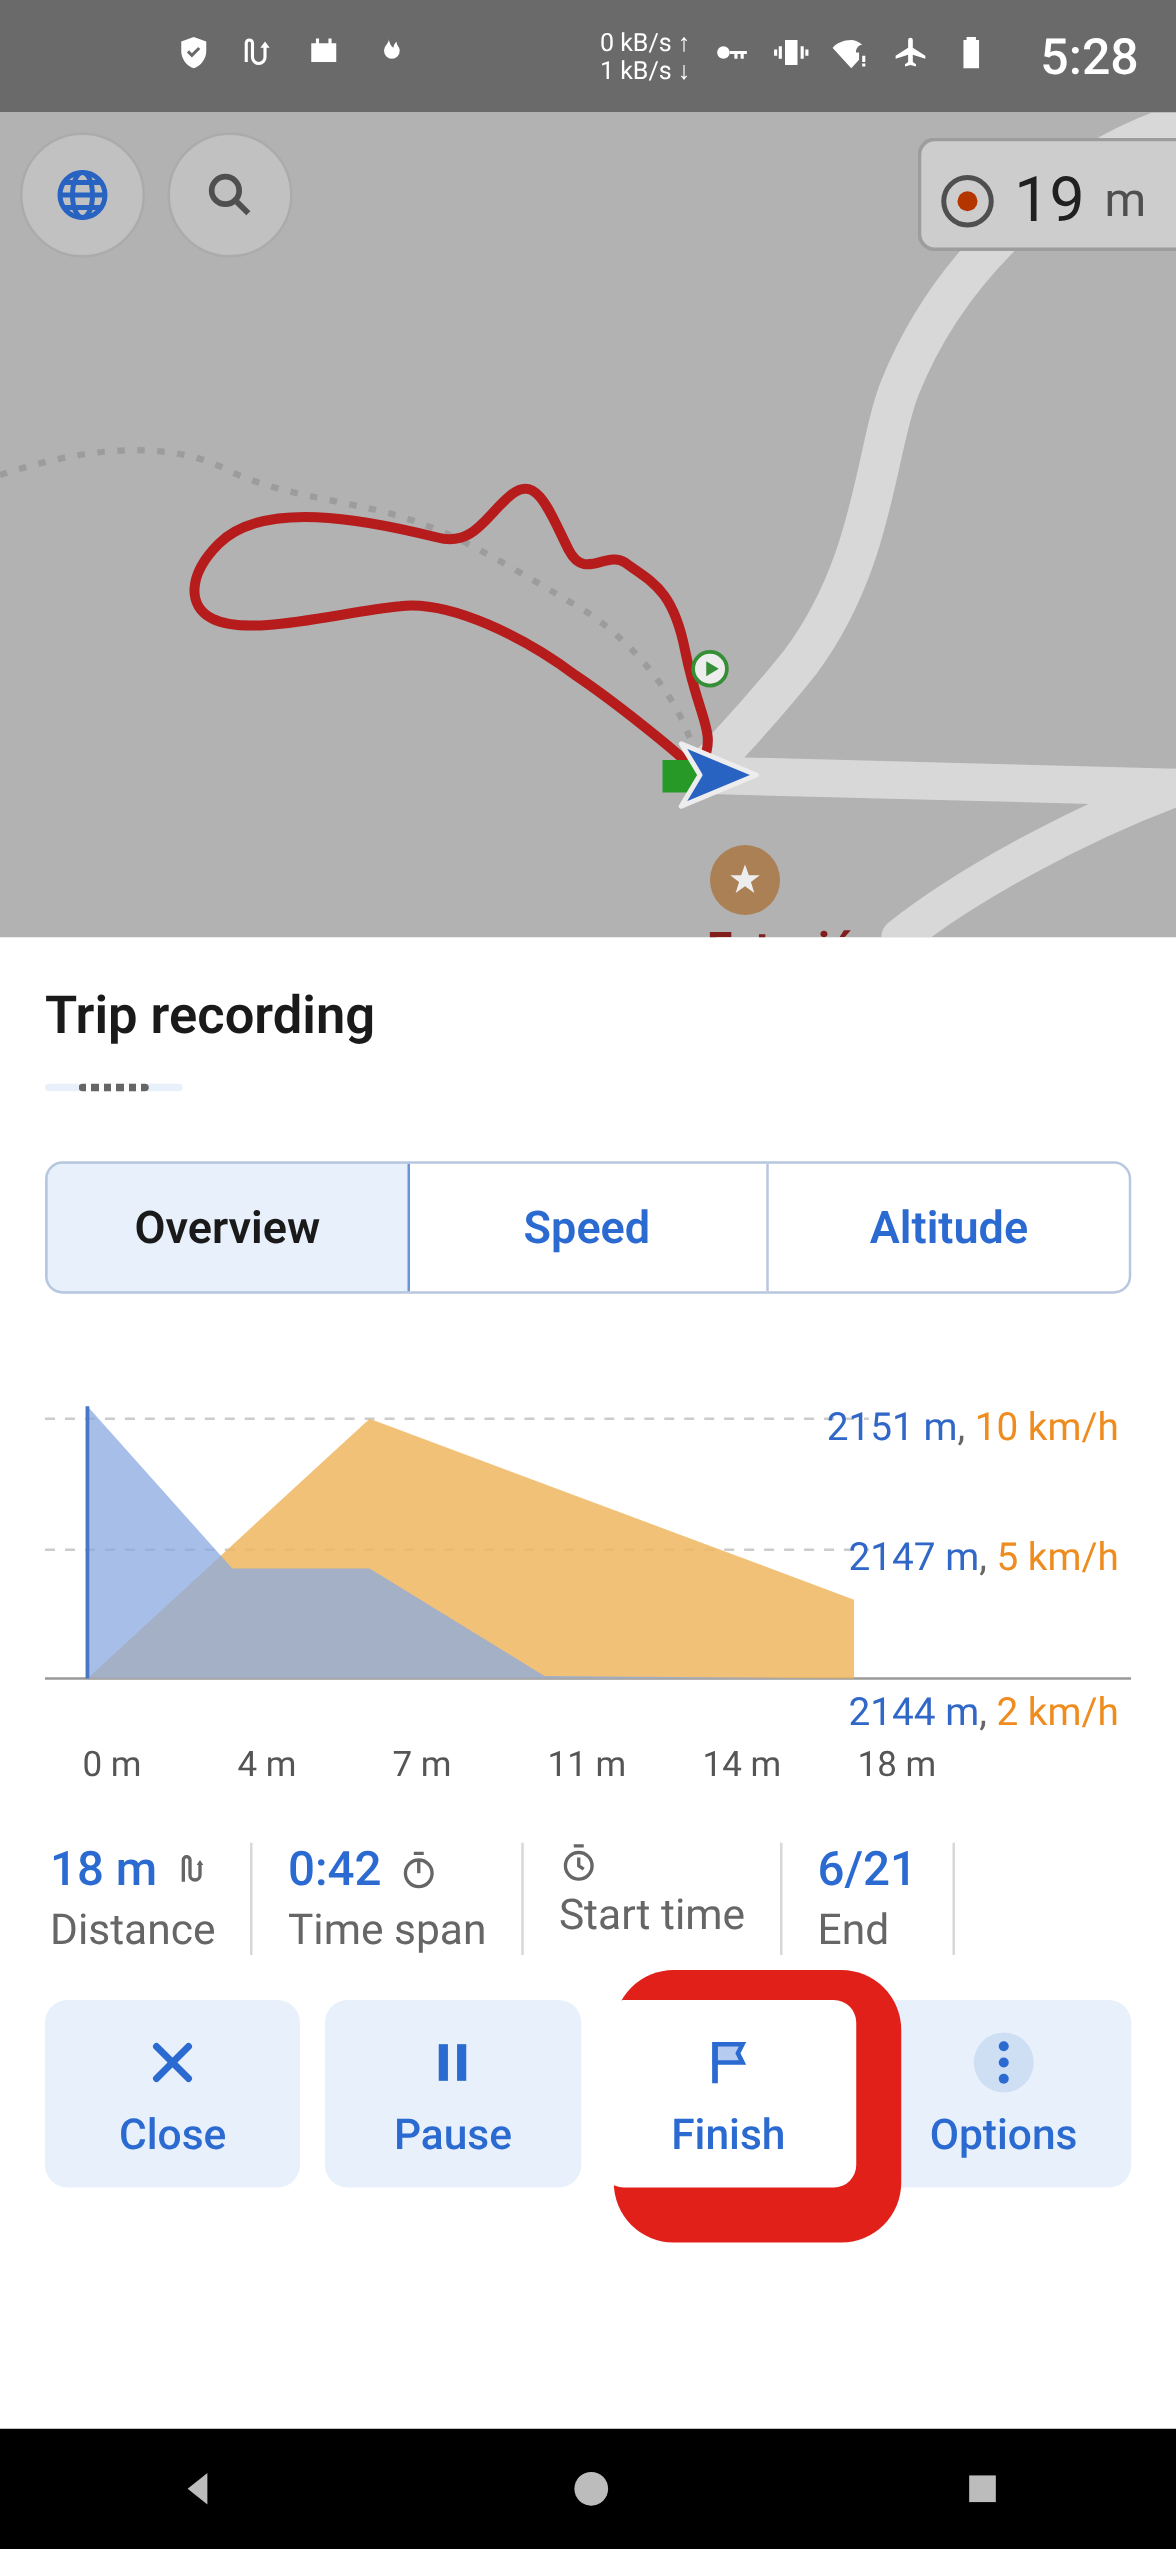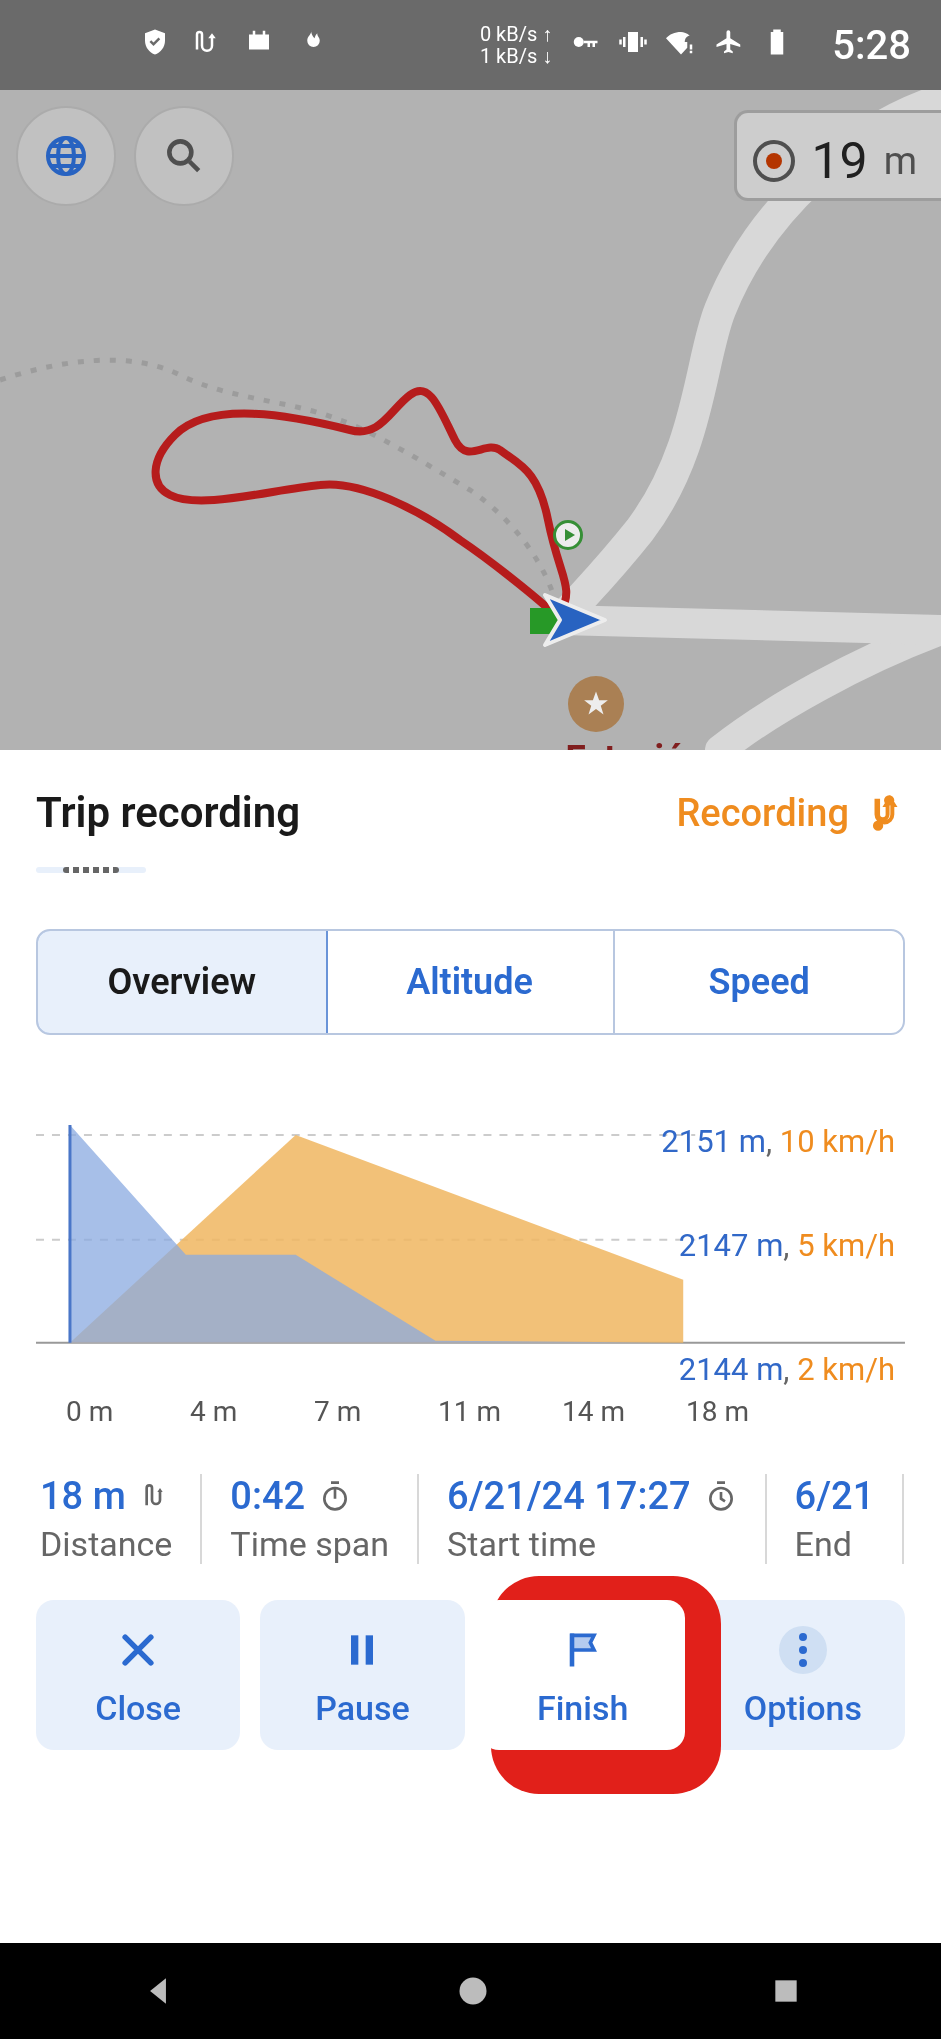--- a/index.html
+++ b/index.html
@@ -171,40 +171,32 @@
       <svg width="30" height="30" viewBox="0 0 24 24" fill="#fff">
           <path d="M12 2l2.5 7h7l-5.7 4.3 2.2 7L12 16l-6 4.3 2.2-7L2.5 9h7z"></path>
         </svg>
     </div>
     <div class="poi-label">Estación biológica Yanavacu</div>
   </div>
 
   <div class="panel">
     <div class="panel-h">
       <div class="title">Trip recording</div>
-      <div class="status">
-        <span>Recording</span>
-        <svg width="38" height="38" viewBox="0 0 24 24" fill="none" stroke="#ef8c1f" stroke-width="2.5">
-            <path d="M7 3v10a3 3 0 006 0V7h-1l2.5-4 2.5 4h-1v6a5 5 0 01-10 0V3"></path>
-            <circle cx="7" cy="20" r="2" fill="#ef8c1f"></circle>
-            <circle cx="14" cy="4" r="2" fill="#ef8c1f"></circle>
-          </svg>
-      </div>
     </div>
 
     <div class="showmap-row">
       <div class="style-card">
         <span class="ln"></span>
       </div>
     </div>
 
     <div class="tabs">
       <div class="tab active">Overview</div>
+      <div class="tab">Speed</div>
       <div class="tab">Altitude</div>
-      <div class="tab">Speed</div>
     </div>
 
     <div class="chart-wrap">
       <svg viewBox="0 0 870 240">
 
         <line x1="0" y1="30" x2="660" y2="30" stroke="#ccc" stroke-width="2" stroke-dasharray="8 8"></line>
         <line x1="0" y1="135" x2="660" y2="135" stroke="#ccc" stroke-width="2" stroke-dasharray="8 8"></line>
         <line x1="0" y1="238" x2="870" y2="238" stroke="#999" stroke-width="2"></line>
 
         <path d="M 34 238 L 260 30 L 648 175 L 648 238 Z" fill="#f0b660" fill-opacity=".85"></path>
@@ -240,21 +232,20 @@
             <span>0:42</span>
             <svg viewBox="0 0 24 24">
               <circle cx="12" cy="14" r="8" fill="none" stroke="#666" stroke-width="2"></circle>
               <path d="M9 2h6M12 6v8" stroke="#666" stroke-width="2"></path>
             </svg>
           </div>
         <div class="l">Time span</div>
       </div>
       <div class="stat">
         <div class="v">
-            <span>6/21/24 17:27</span>
             <svg viewBox="0 0 24 24">
               <circle cx="12" cy="14" r="8" fill="none" stroke="#666" stroke-width="2"></circle>
               <path d="M9 2h6M12 9v5l3 2" stroke="#666" stroke-width="2" fill="none"></path>
             </svg>
           </div>
         <div class="l">Start time</div>
       </div>
       <div class="stat">
         <div class="v">
             <span>6/21</span>

